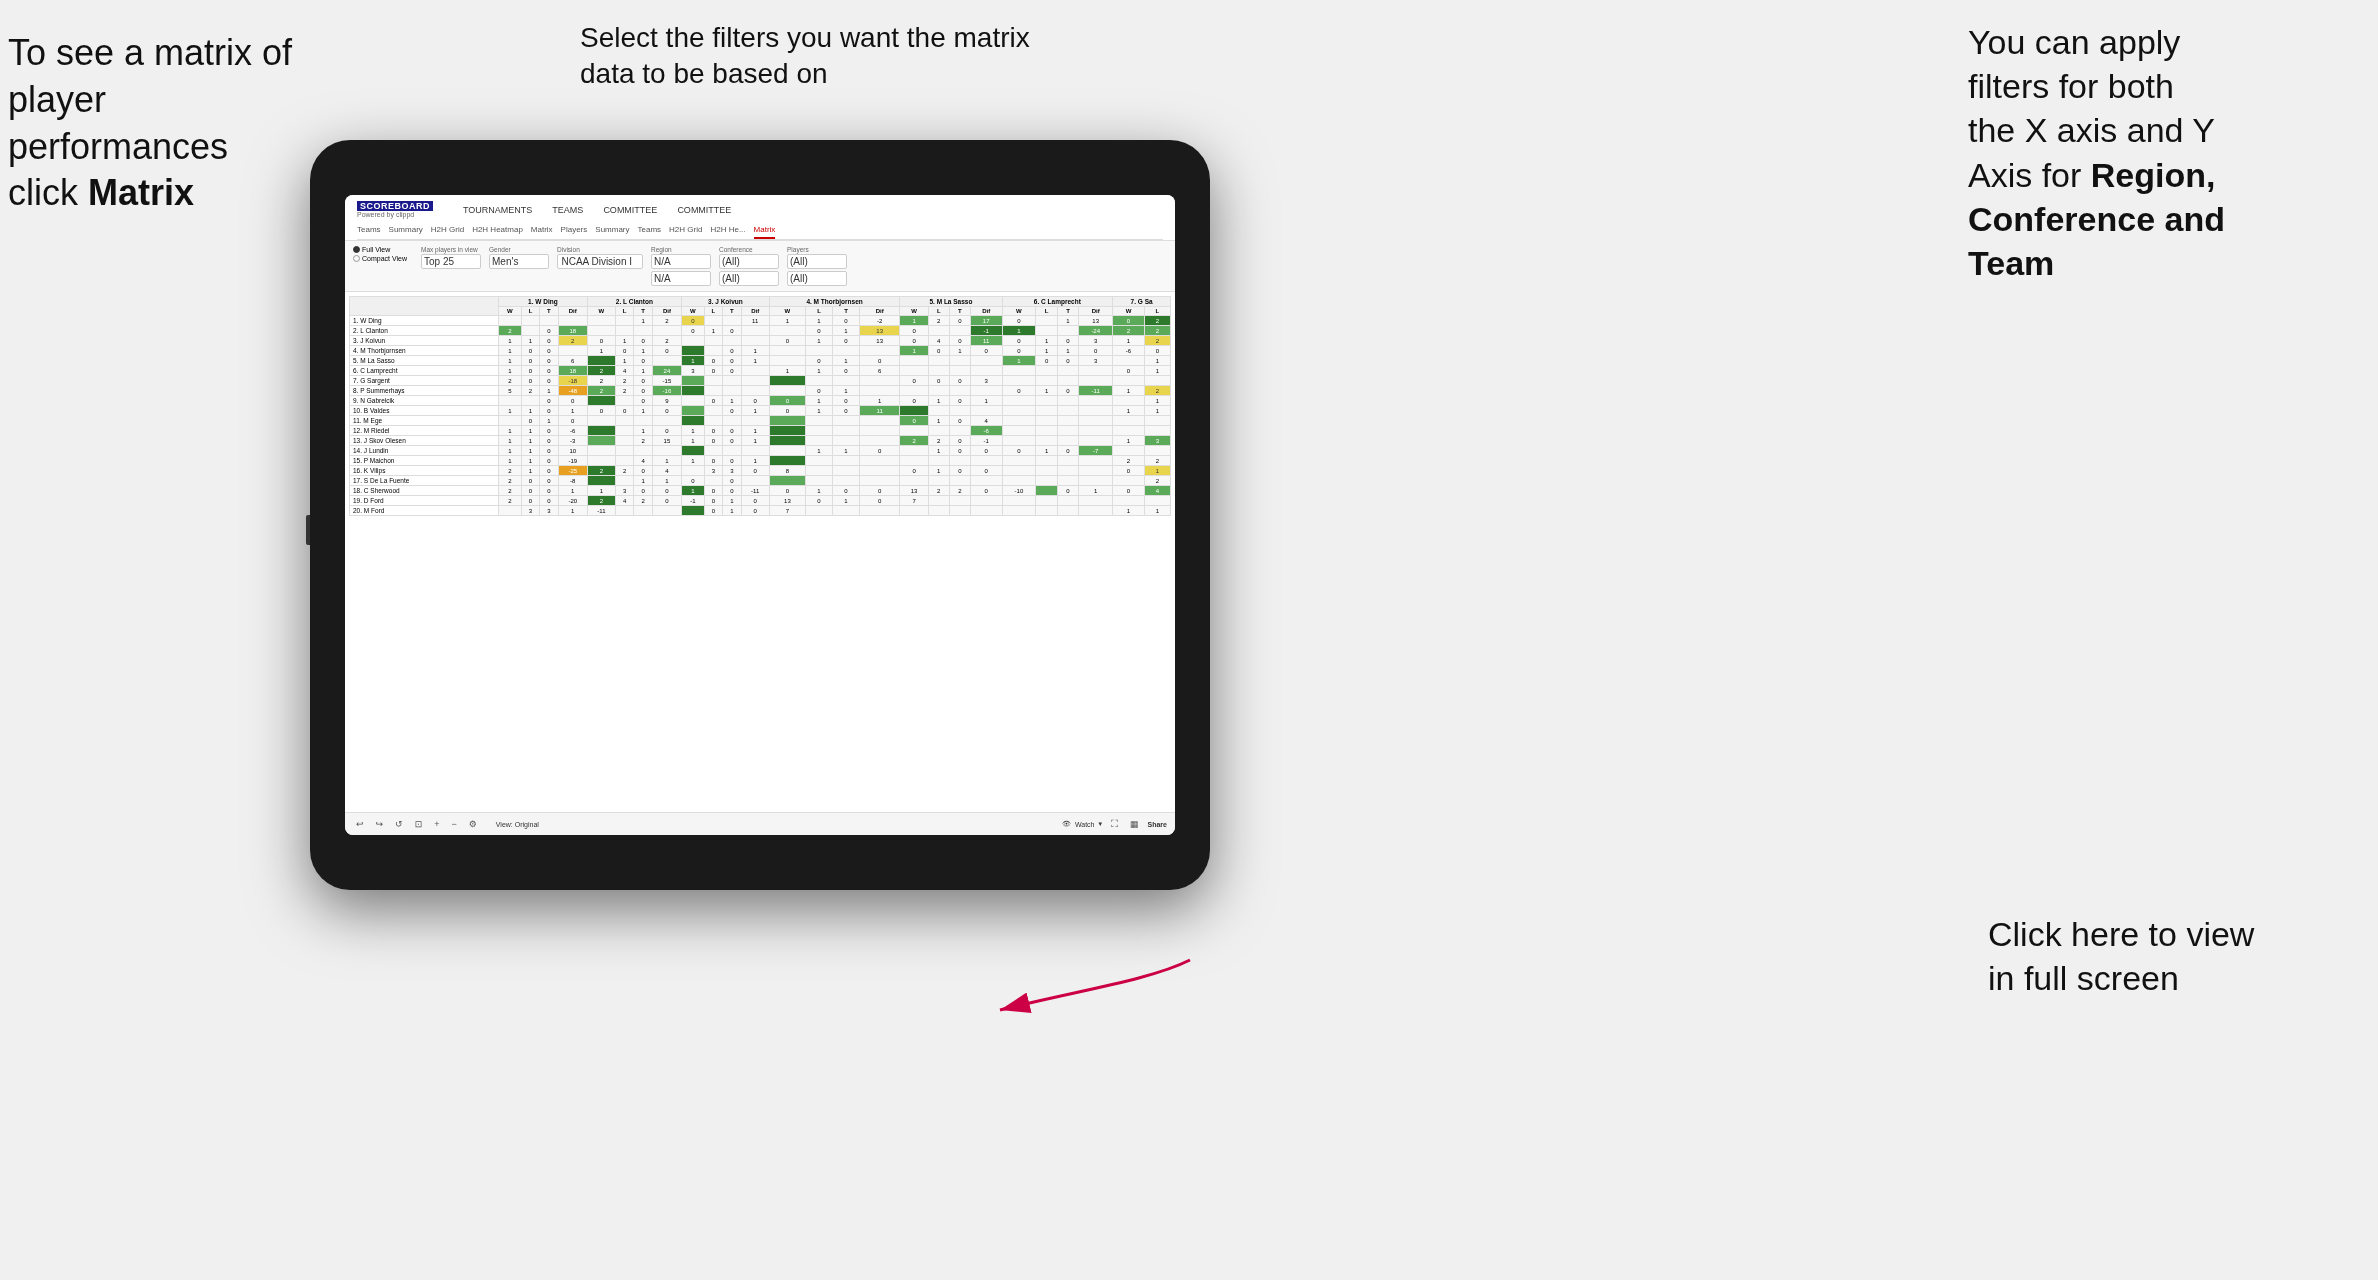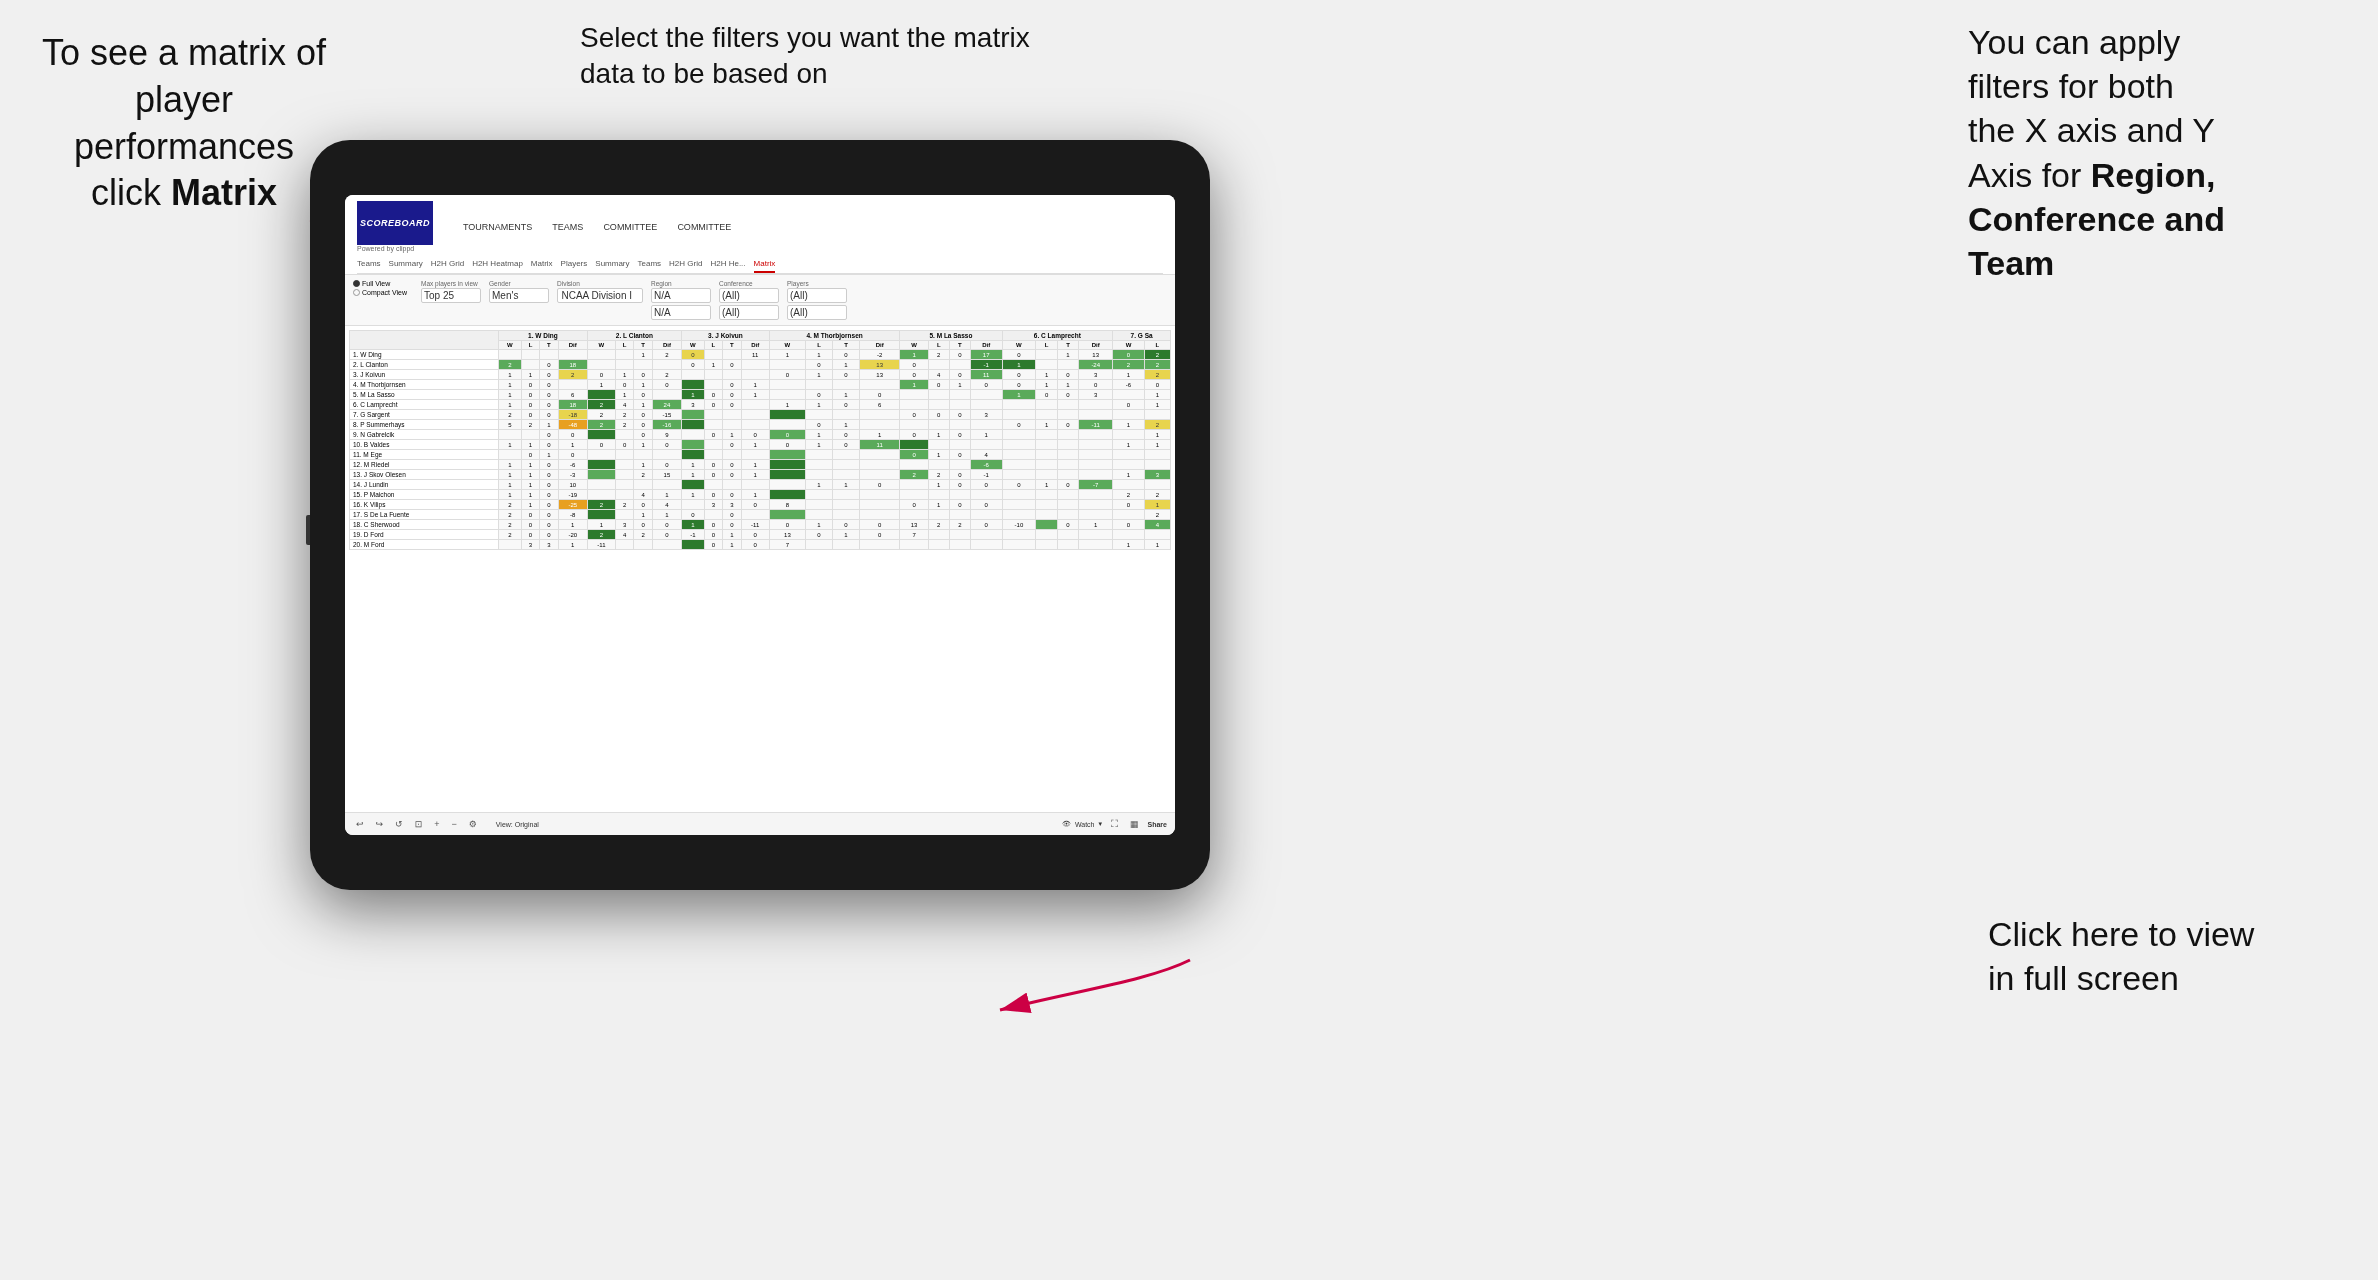--- a/index.html
+++ b/index.html
@@ -15,23 +15,22 @@
     
     .annotation {
       position: absolute;
       font-size: 36px;
       color: #111;
       line-height: 1.3;
     }
 
     .annotation-tl {
       top: 30px;
-      left: 24px;
+      left: 8px;
       width: 320px;
-      text-align: center;
     }
 
     .annotation-tc {
       top: 20px;
       left: 580px;
       width: 480px;
     }
 
     .annotation-tr {
       top: 20px;
@@ -102,23 +101,22 @@
       margin-right: 10px;
     }
 
     .sb-logo-title {
       font-size: 11px;
       font-weight: bold;
       color: #1a1a8c;
       letter-spacing: 0.5px;
       background: #1a1a8c;
       color: white;
-      padding: 17px 3px;
+      padding: 0 3px;
       font-size: 9px;
-      font-style: italic;
     }
 
     .sb-logo-sub {
       font-size: 7px;
       color: #666;
     }
 
     .sb-nav-item {
       font-size: 9px;
       color: #333;

